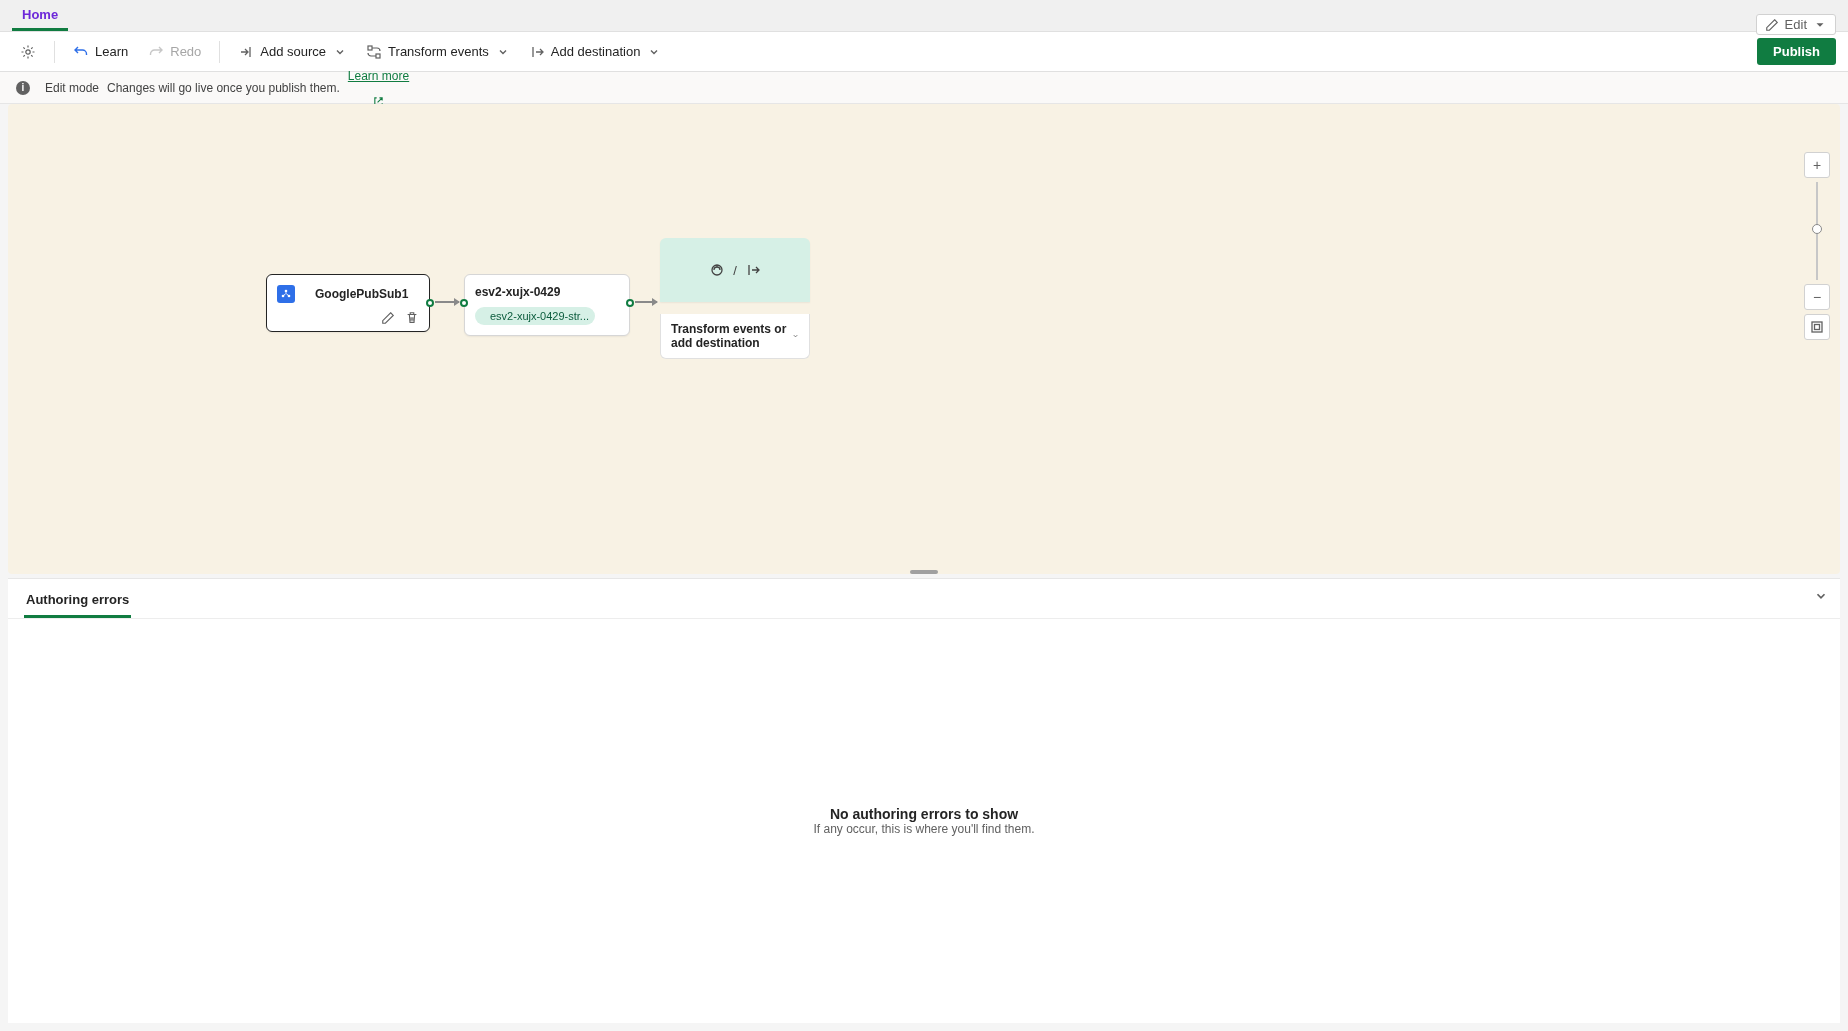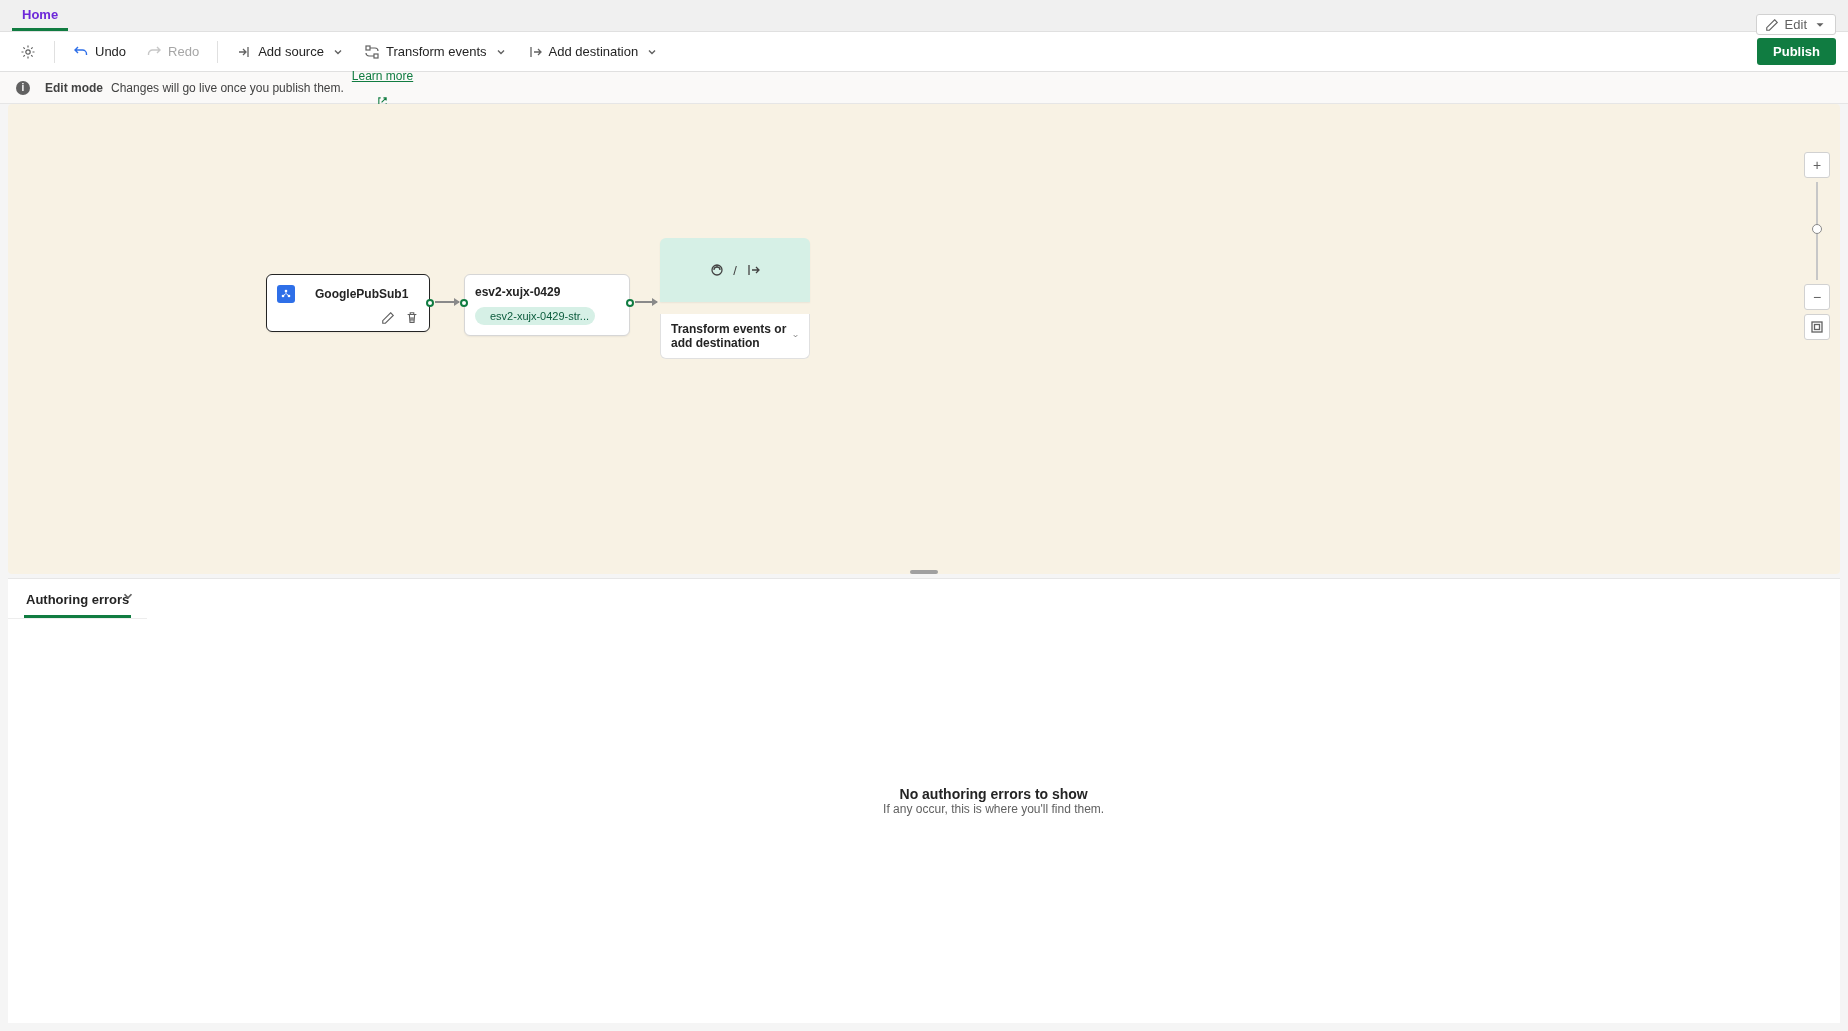--- a/index.html
+++ b/index.html
@@ -104,21 +104,21 @@
     width: 14px; height: 14px;
     border-radius: 50%;
     background: #616161;
     color: #fff;
     display: flex;
     align-items: center;
     justify-content: center;
     font-size: 10px;
     font-weight: bold;
   }
-  .info-bar .mode { font-weight: 700; padding-left: 7px; }
+  .info-bar .mode { font-weight: 400; padding-left: 7px; }
   .info-bar .learn-more {
     color: #107c41;
     text-decoration: underline;
     cursor: pointer;
     display: flex;
     align-items: center;
     gap: 13px;
     flex-direction: column;
   }
 
@@ -310,21 +310,21 @@
   
   .bottom-panel {
     position: absolute;
     top: 578px;
     left: 8px;
     right: 8px;
     bottom: 8px;
     background: #fff;
     border-top: 1px solid #e6e6e6;
     display: flex;
-    flex-direction: row;
+    flex-direction: column;
   }
   .bp-tabs {
     height: 40px;
     display: flex;
     align-items: flex-end;
     padding: 0 16px;
     border-bottom: 1px solid #ededed;
     position: relative;
   }
   .bp-tab {
@@ -372,21 +372,21 @@
     <svg viewBox="0 0 16 16" fill="none" stroke="#616161" stroke-width="1.2">
         <circle cx="8" cy="8" r="2.2"></circle>
         <path d="M8 1.5v2M8 12.5v2M14.5 8h-2M3.5 8h-2M12.6 3.4l-1.4 1.4M4.8 11.2l-1.4 1.4M12.6 12.6l-1.4-1.4M4.8 4.8L3.4 3.4"></path>
       </svg>
   </div>
   <div class="divider"></div>
   <div class="tb-btn">
     <svg viewBox="0 0 16 16" fill="none" stroke="#2e6fe8" stroke-width="1.4">
         <path d="M5 3L2 6l3 3M2.5 6h7a4 4 0 014 4v1"></path>
       </svg>
-    <span>Undo</span>
+    <span>Learn</span>
   </div>
   <div class="tb-btn disabled">
     <svg viewBox="0 0 16 16" fill="none" stroke="#c7c7c7" stroke-width="1.4">
         <path d="M11 3l3 3-3 3M13.5 6h-7a4 4 0 00-4 4v1"></path>
       </svg>
     <span>Redo</span>
   </div>
   <div class="divider"></div>
   <div class="tb-btn">
     <svg viewBox="0 0 16 16" fill="none" stroke="#616161" stroke-width="1.3">

